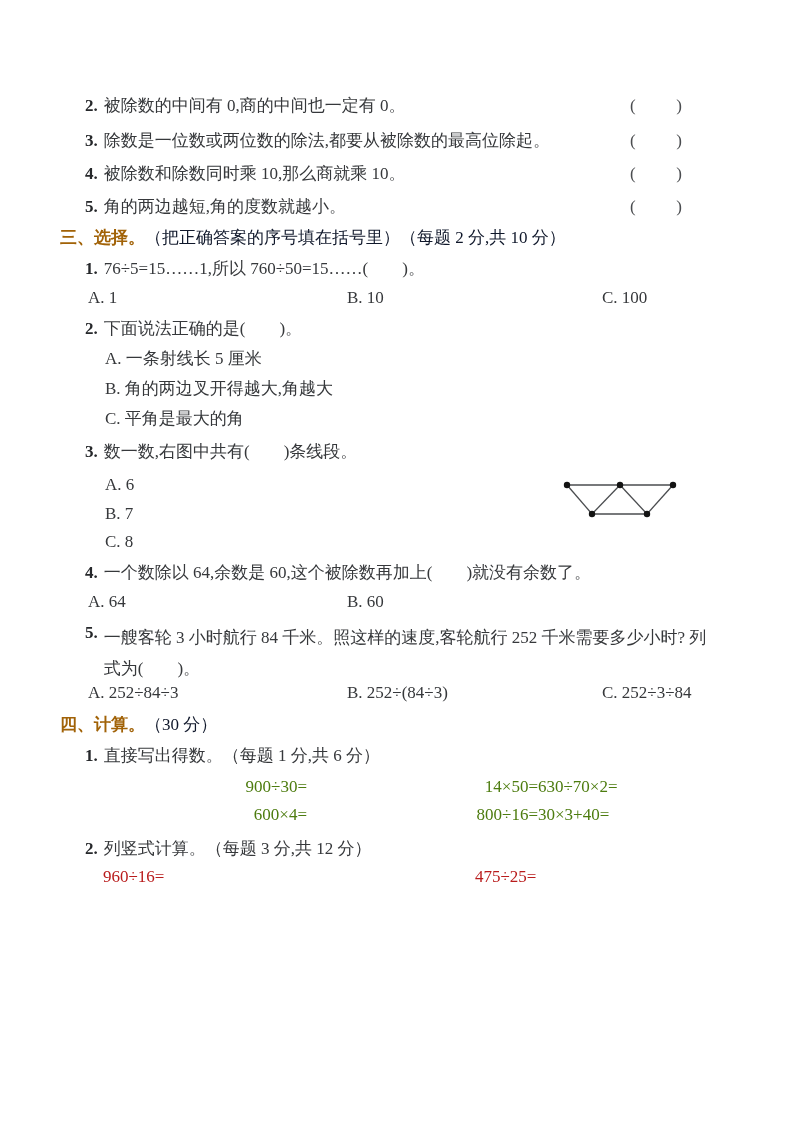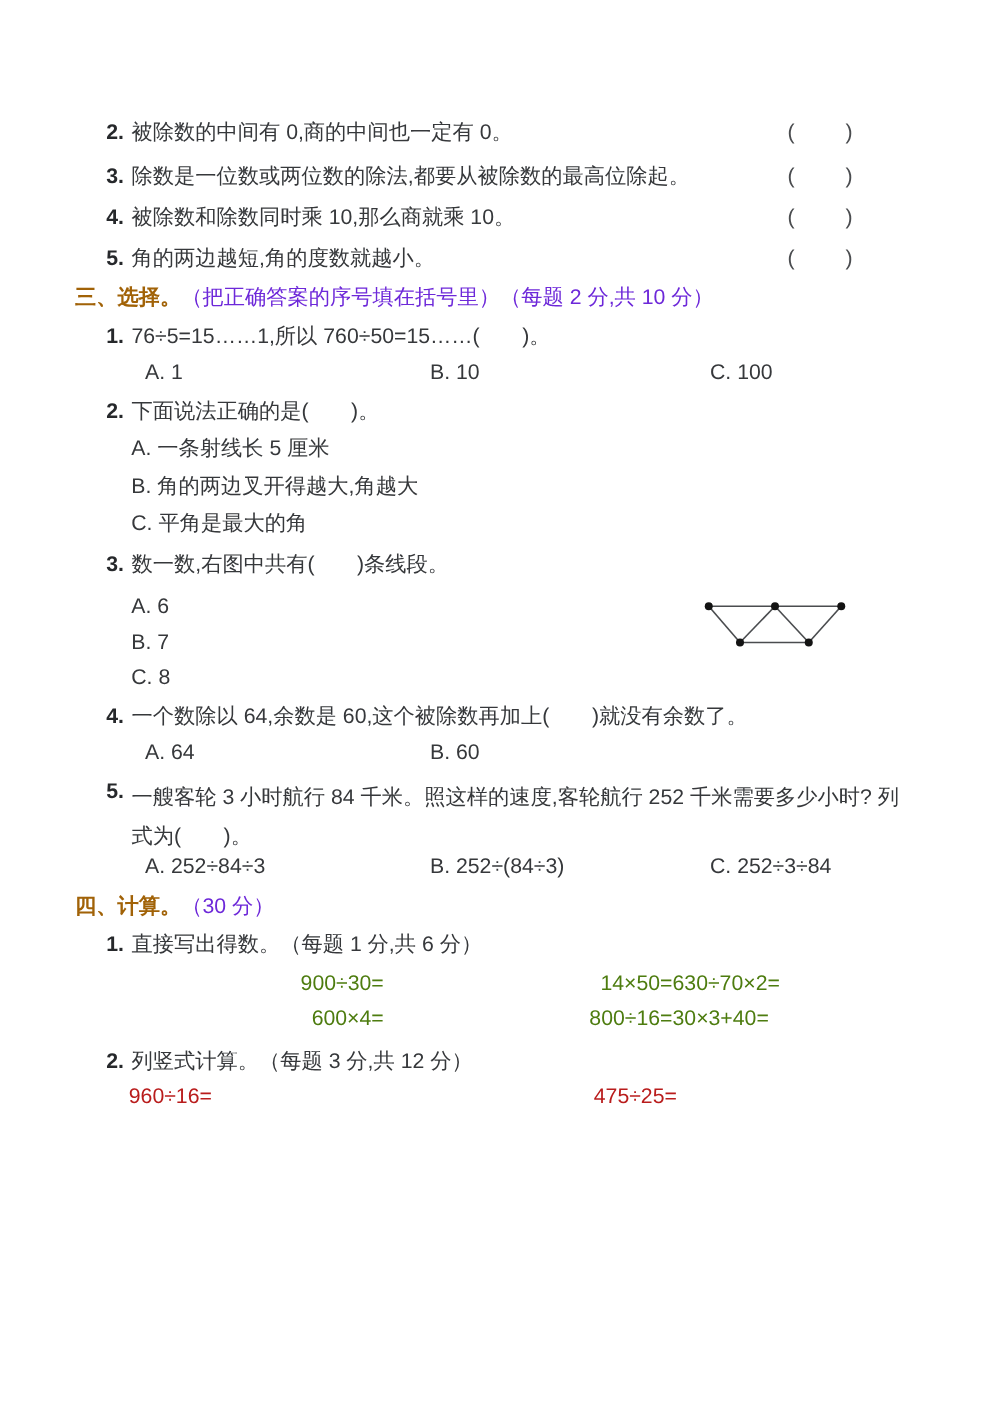--- a/index.html
+++ b/index.html
@@ -1,38 +1,38 @@
 <!DOCTYPE html>
 <html><head>
 <meta charset="utf-8">
 <style>
   html,body { margin:0; padding:0; background:#ffffff; }
   .page {
     position:relative;
     width:793px; height:982px;
     background:#ffffff;
     overflow:hidden;
-    font-family:Liberation Sans, sans-serif;
+    font-family:Liberation Serif, serif;
     font-size:17px;
     color:#36383b;
   }
   .row { position:absolute; white-space:nowrap; line-height:22px; }
   .qnum { font-weight:bold; color:#26282b; margin-right:6px; }
   .judg { left:85px; right:40px; }
   .answer-brackets {
     position:absolute; left:545px; top:0; width:52px;
     display:flex; justify-content:space-between;
     color:#4a4c4f;
   }
   .sec-row { left:60px; }
   .sec-title { font-weight:bold; color:#a16207; }
-  .sec-sub { color:#6d28d9; }
+  .sec-sub { color:#0f172a; }
   .q-row { left:85px; }
   .opt-col { left:105px; }
-  .opts-grid { left:116px; right:40px; display:flex; }
+  .opts-grid { left:88px; right:40px; display:flex;gap:31px; }
   .optA { width:228px; }
   .optB { width:224px; }
   .optC { flex:1; }
   .q5-row { left:85px; display:flex; align-items:flex-start; white-space:normal; }
   .q5-text { width:614px; line-height:31px; }
   .calc-grid { left:100px; right:40px; display:flex; color:#4d7c0f;text-align:right; }
   .calc-c1 { width:207px; }
   .calc-c2 { width:191px;margin-left:40px; }
   .calc2-grid { left:103px; right:40px; display:flex; color:#b91c1c; }
   .calc2-c1 { width:372px; }

